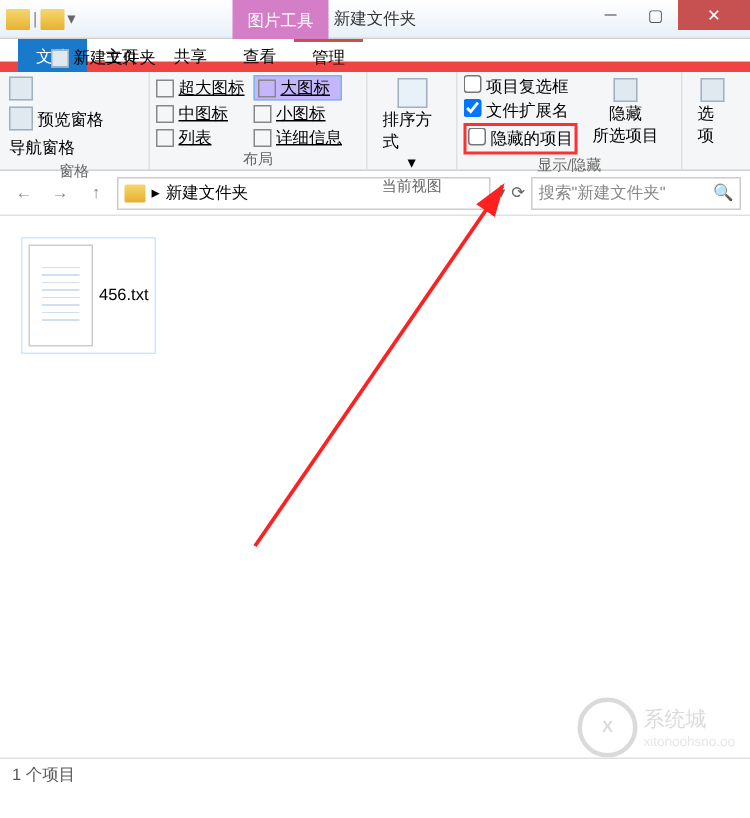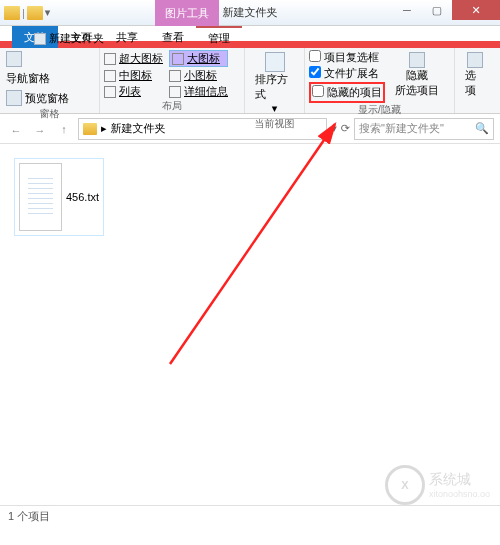--- a/index.html
+++ b/index.html
@@ -94,25 +94,25 @@
 </div>
 
 <div class="ribbon">
 
   <div class="rgroup" style="width:100px">
     <div class="rgroup-body">
       <div class="pane-col">
         <div class="pane-item">
             <span class="icon-box"></span>
           </div>
-        <div class="pane-item">导航窗格</div>
         <div class="pane-item">
             <span class="icon-box"></span>
             <span>预览窗格</span>
           </div>
+        <div class="pane-item">导航窗格</div>
       </div>
       <div class="pane-item" style="position:absolute;top:30px;left:32px;font-size:10px">
           <span class="icon-box" style="width:12px;height:12px"></span>
           <span>新建文件夹</span>
         </div>
     </div>
     <div class="rgroup-label">窗格</div>
   </div>
 
   <div class="rgroup" style="width:145px">

